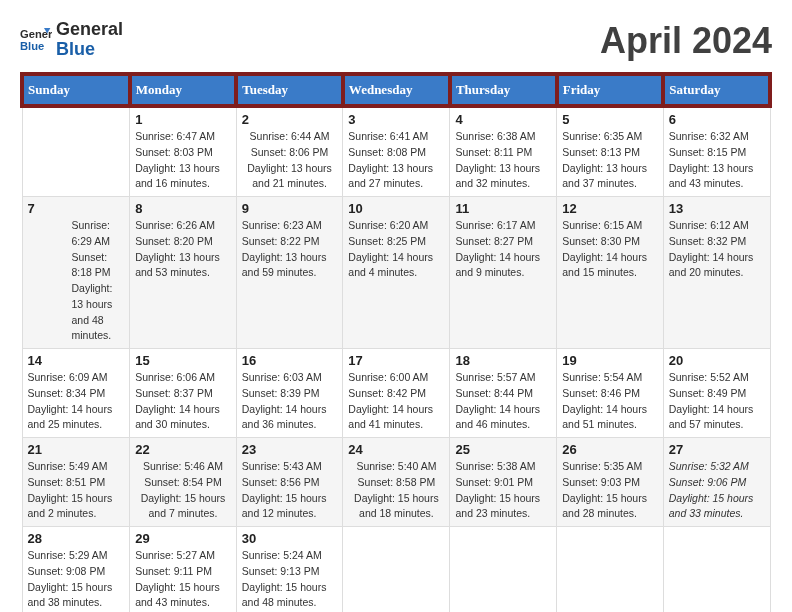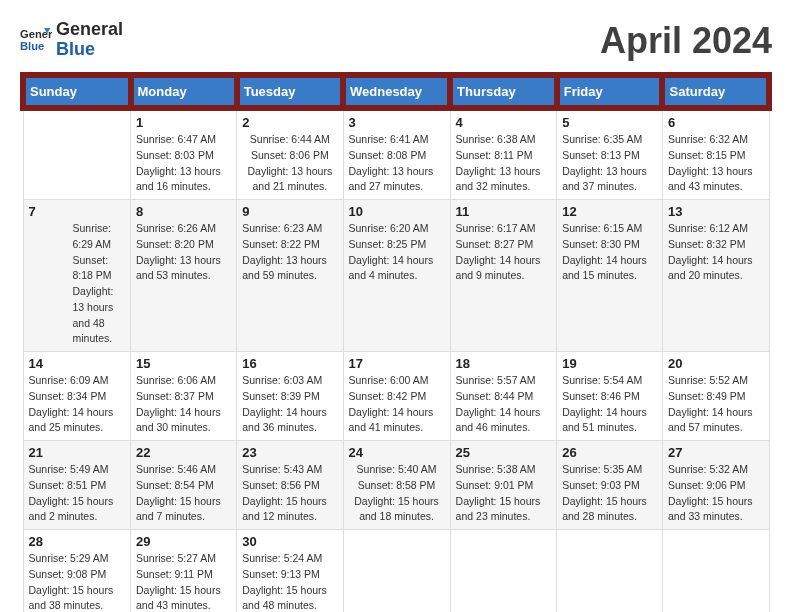--- a/index.html
+++ b/index.html
@@ -49,21 +49,22 @@
       border-collapse: collapse;
       font-size: 11px;
     }
     .calendar thead th {
       background-color: #3a7bc8;
       color: #fff;
       padding: 6px 4px;
       text-align: left;
       font-size: 13px;
       font-weight: bold;
-      border: 6px solid #7f1d1d;
+      border: 4px solid #7f1d1d;
+      font-family: Liberation Serif, serif;
     }
     .calendar tbody td {
       vertical-align: top;
       border: 1px solid #ddd;
       padding: 4px 5px;
       width: 108px;
       min-height: 70px;
       background: #fff;
     }
     .calendar tbody tr:nth-child(even) td {
@@ -269,21 +270,21 @@
       <tr>
         <td>
           <div class="day-number">21</div>
           <div class="day-info" style="white-space: pre-line;">Sunrise: 5:49 AM
 Sunset: 8:51 PM
 Daylight: 15 hours
 and 2 minutes.</div>
         </td>
         <td>
           <div class="day-number">22</div>
-          <div class="day-info" style="white-space: pre-line;">Sunrise: 5:46 AM
+          <div class="day-info" style="white-space: pre-line; text-align: center;">Sunrise: 5:46 AM
 Sunset: 8:54 PM
 Daylight: 15 hours
 and 7 minutes.</div>
         </td>
         <td>
           <div class="day-number">23</div>
           <div class="day-info" style="white-space: pre-line;">Sunrise: 5:43 AM
 Sunset: 8:56 PM
 Daylight: 15 hours
 and 12 minutes.</div>
@@ -304,21 +305,21 @@
         </td>
         <td>
           <div class="day-number">26</div>
           <div class="day-info" style="white-space: pre-line;">Sunrise: 5:35 AM
 Sunset: 9:03 PM
 Daylight: 15 hours
 and 28 minutes.</div>
         </td>
         <td>
           <div class="day-number">27</div>
-          <div class="day-info" style="white-space: pre-line;">Sunrise: 5:32 AM
+          <div class="day-info" style="white-space: pre-line; font-style: italic;">Sunrise: 5:32 AM
 Sunset: 9:06 PM
 Daylight: 15 hours
 and 33 minutes.</div>
         </td>
       </tr>
       <tr>
         <td>
           <div class="day-number">28</div>
           <div class="day-info" style="white-space: pre-line;">Sunrise: 5:29 AM
 Sunset: 9:08 PM

